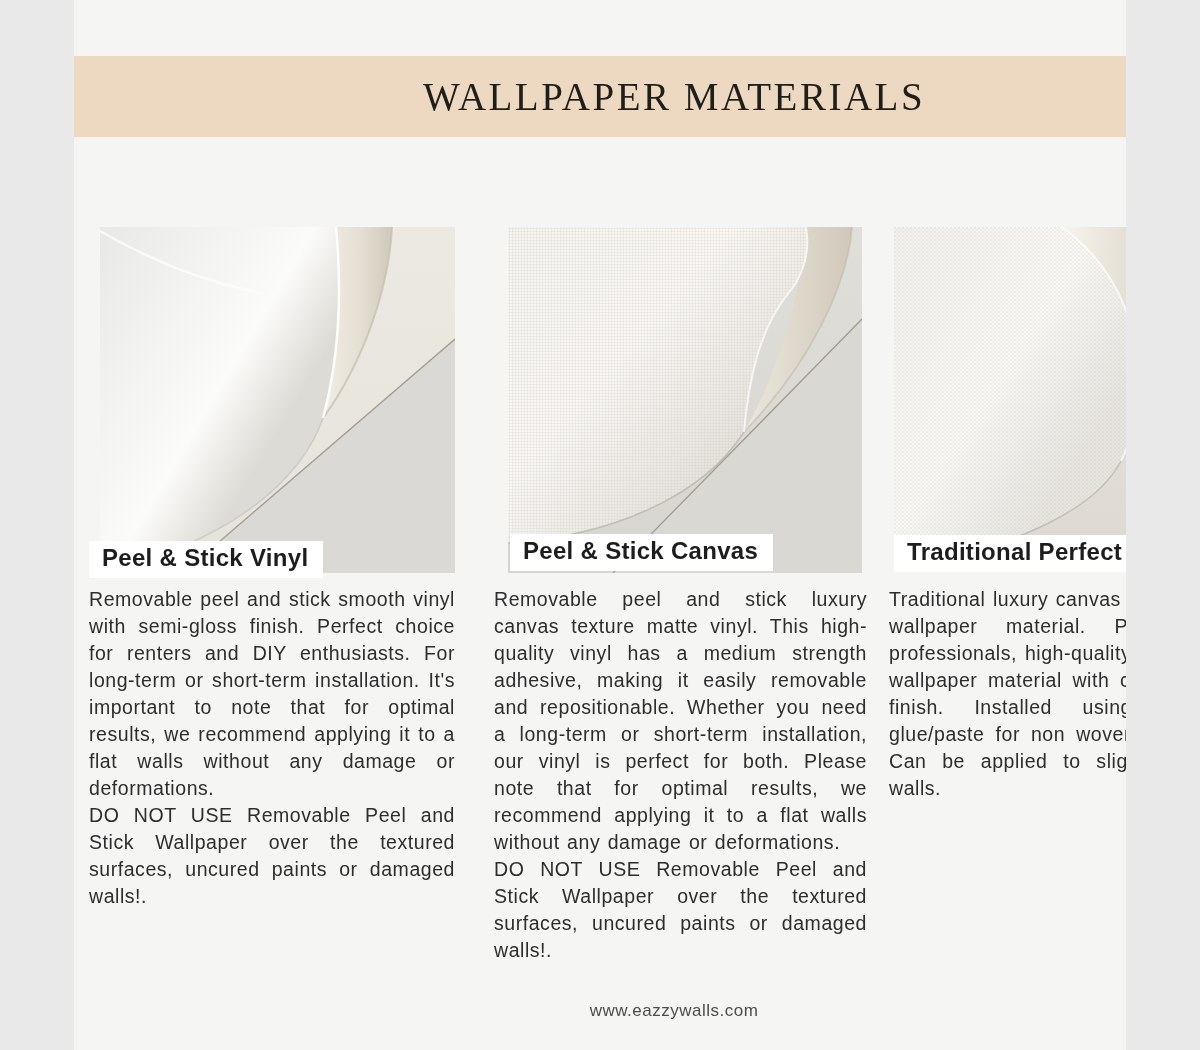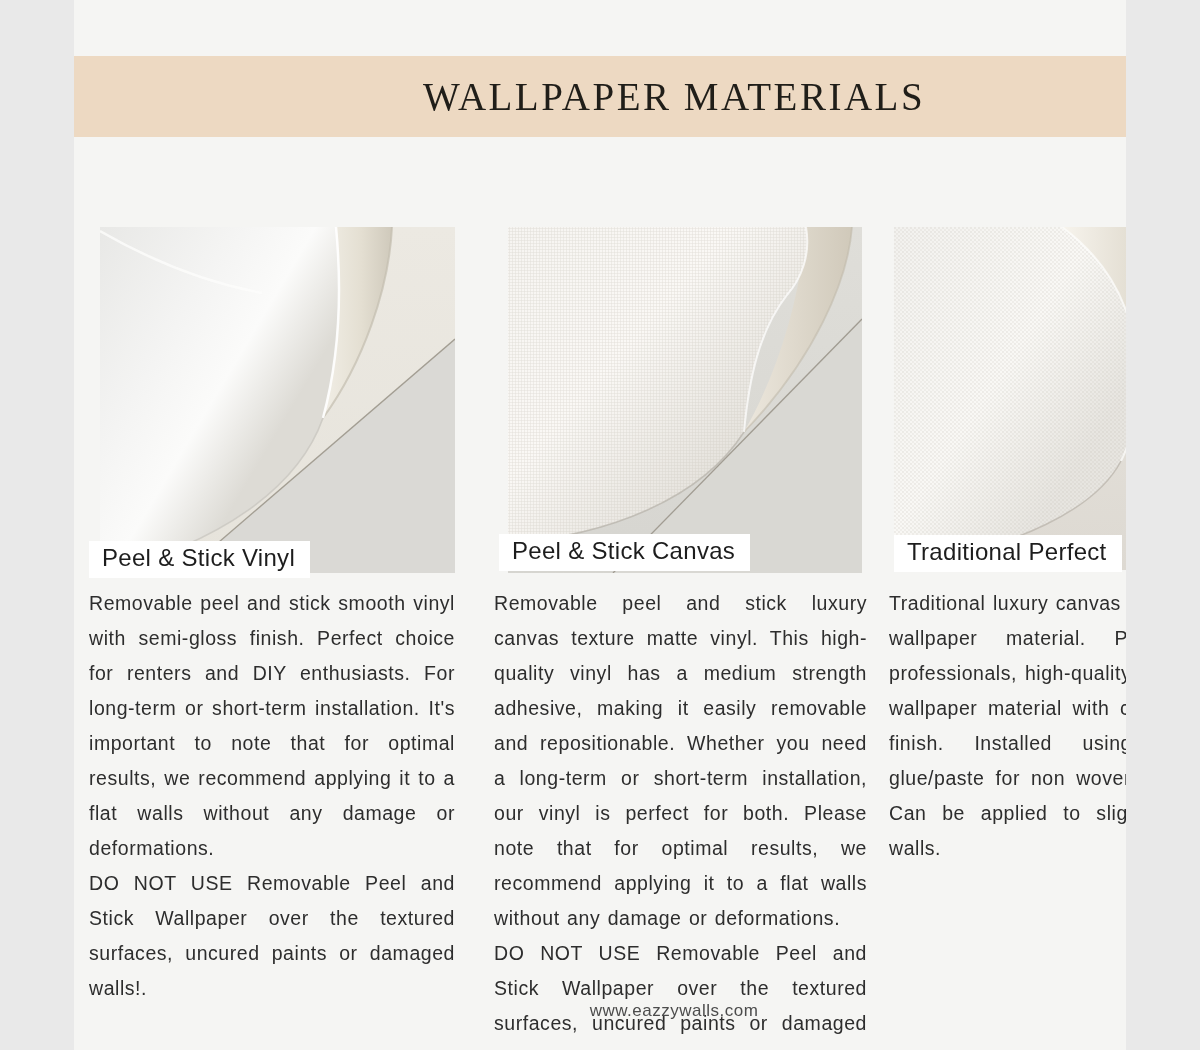--- a/index.html
+++ b/index.html
@@ -35,34 +35,34 @@
   .col-3 .photo { left:5px; }
   .photo svg { display:block; }
 
   .label-box {
     position:absolute;
     background:var(--label-bg,#ffffff);
     padding:3px 15px 6px 13px;
     white-space:nowrap;
   }
   .col-1 .label-box { left:0;    top:314px; }
-  .col-2 .label-box { left:5px; top:307px; }
+  .col-2 .label-box { left:16px; top:307px; }
   .col-3 .label-box { left:5px;  top:308px; }
   .label-box span {
     font-size:24px;
-    font-weight:400;
+    font-weight:700;
     color:#1d1d1d;
     letter-spacing:0.3px;
   }
 
   .textblock { position:absolute; top:359px; left:0; width:100%; }
   .desc, .warning {
     text-align:justify;
     font-size:19.5px;
-    line-height:35px;
+    line-height:27px;
     color:var(--body-text,#2d2d2d);
     letter-spacing:0.55px;
     word-spacing:1.5px;
   }
   .warning {
     text-decoration-thickness:1.5px;
     text-underline-offset:5px;
   }
   .warning:empty { display:none; }
 

